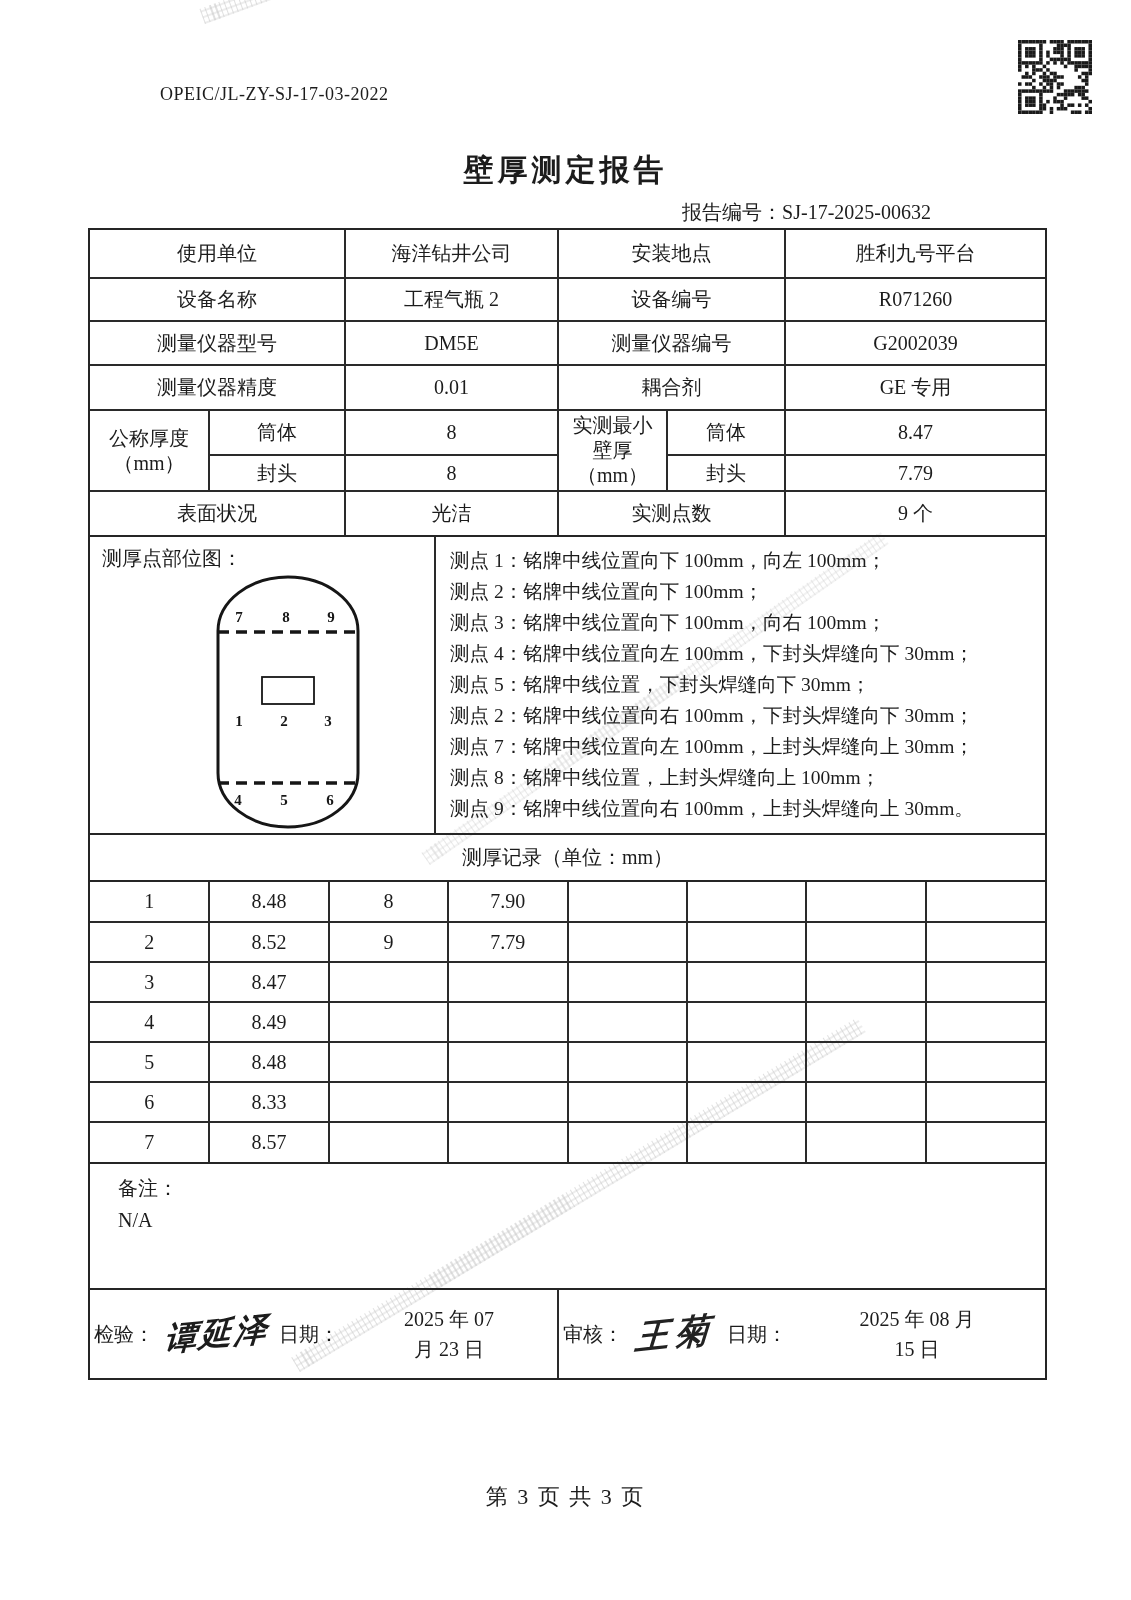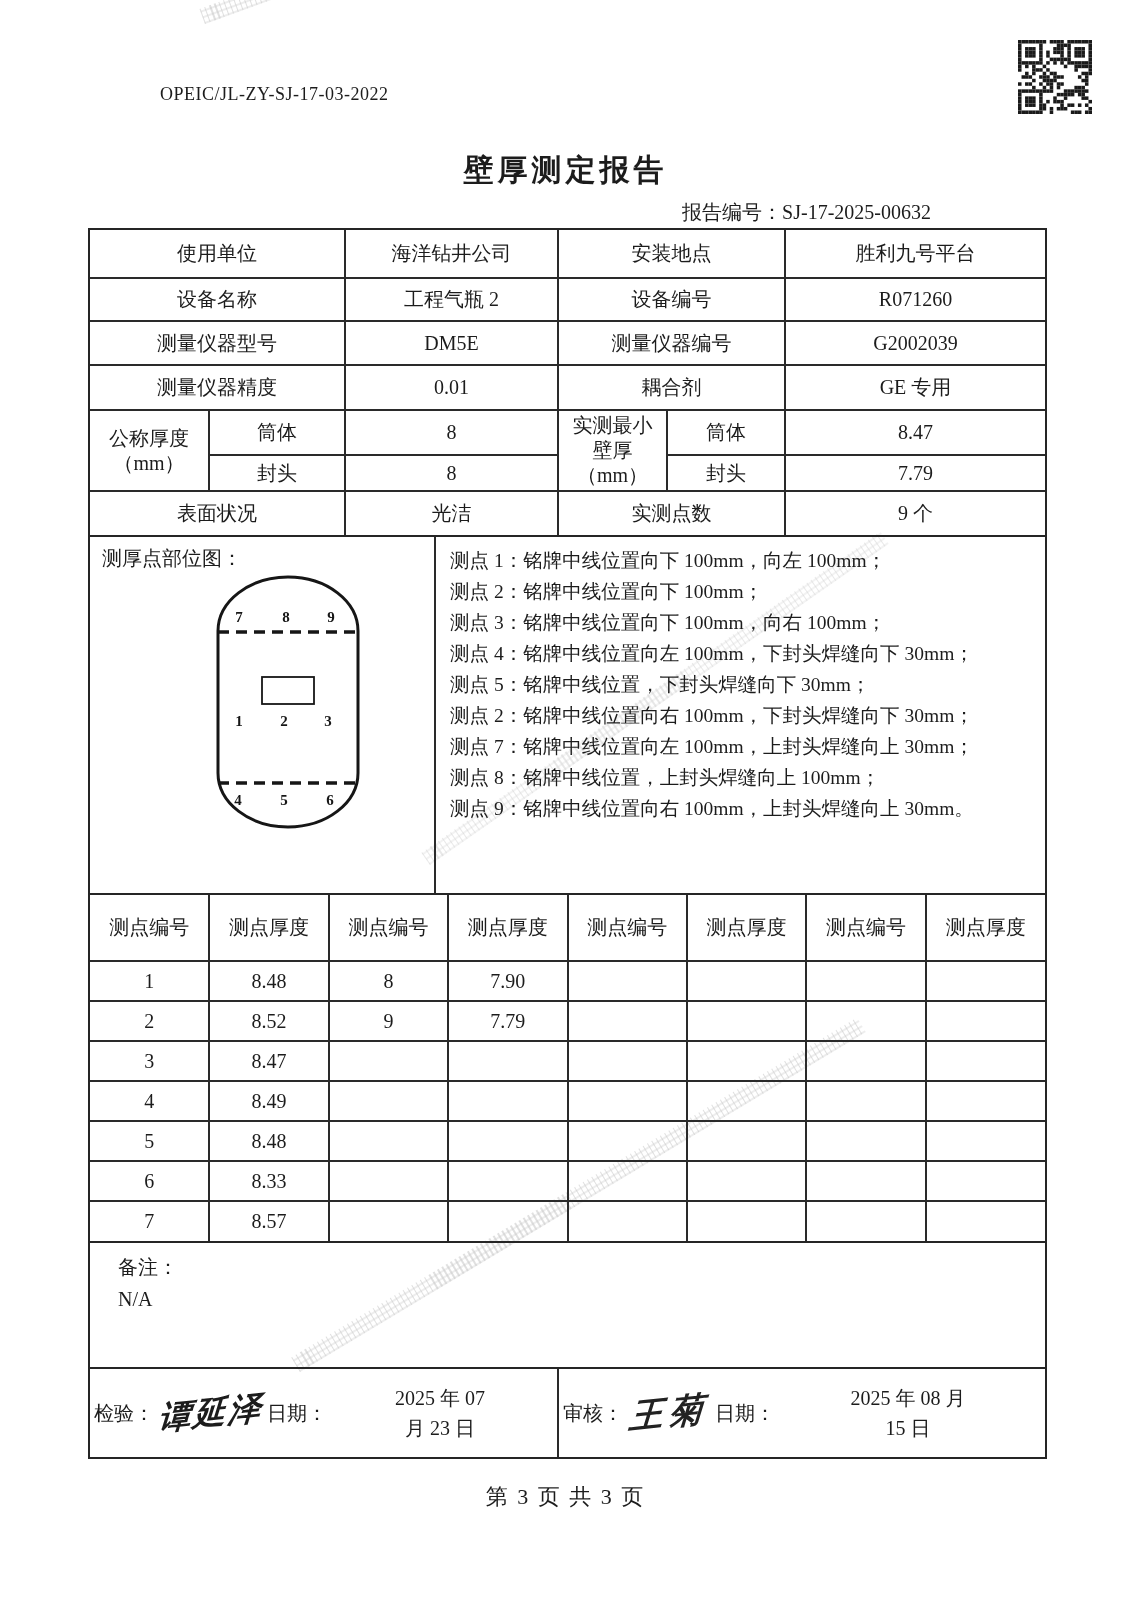--- a/index.html
+++ b/index.html
@@ -27,39 +27,39 @@
   table.sec td { border:2px solid #2a2a2a; text-align:center; vertical-align:middle;
     font-size:20px; padding:2px 4px; overflow:hidden; }
 
   
   .rA1 td { height:48px; } .rA2 td { height:43px; } .rA3 td { height:44px; }
   .rA4 td { height:45px; } .rA5 td { height:42px; } .rA6 td { height:28px; }
   .rA7 td { height:44px; }
   .wrapcell { line-height:1.25; }
 
   
-  #diag-left { width:345px; height:356px; position:relative; vertical-align:top; text-align:left; }
+  #diag-left { width:345px; height:296px; position:relative; vertical-align:top; text-align:left; }
   #diag-caption { font-size:20px; padding:6px 2px 0 8px; display:block; }
   #diag-svg { position:absolute; left:0; top:0; }
   #diag-right { vertical-align:top; text-align:left; padding:8px 6px 0 14px;border-radius:23px; }
   .note-line { font-size:19.5px; line-height:31px; white-space:nowrap; }
 
   
   #rec-title td { height:45px; font-size:20px; }
 
   
   .rec-head td { height:66px; font-size:20px; }
   .rec-row td { height:40px; font-size:20px; }
 
   
   #remarks-cell { height:124px; text-align:left; vertical-align:top; padding:8px 28px; font-size:20px; line-height:1.6; }
 
   
   .sign-cell { height:88px; padding:4px 6px; }
-  .sign-flex { display:flex; align-items:center; justify-content:flex-start; }
+  .sign-flex { display:flex; align-items:center; justify-content:flex-start; gap:6px; }
   .sign-label { font-size:20px; white-space:nowrap; }
   .sig-script { font-family:"DejaVu Serif",serif; font-style:italic; font-weight:bold;
     display:inline-block; transform:rotate(-6deg) skewX(-10deg); white-space:nowrap; }
   #sig-inspector { font-size:33px; letter-spacing:2px; margin:0 4px; }
   #sig-reviewer  { font-size:34px; letter-spacing:6px; margin:0 6px; color:#222; }
   .sign-date { font-size:20px; white-space:pre-line; text-align:center; flex:1; line-height:1.5; }
 
   
   #page-footer { left:0; top:1482px; width:1131px; text-align:center; font-size:22px; letter-spacing:2px; }
 
@@ -419,44 +419,43 @@
           <div class="note-line">测点 2：铭牌中线位置向右 100mm，下封头焊缝向下 30mm；</div>
           <div class="note-line">测点 7：铭牌中线位置向左 100mm，上封头焊缝向上 30mm；</div>
           <div class="note-line">测点 8：铭牌中线位置，上封头焊缝向上 100mm；</div>
           <div class="note-line">测点 9：铭牌中线位置向右 100mm，上封头焊缝向上 30mm。</div>
         </td>
       </tr>
     </tbody>
       </table>
   </div>
 
+  <div class="section">
+    <table class="sec" id="rec-title">
+      <tbody>
+          <tr>
+        <td>测厚记录（单位：mm）</td>
+      </tr>
+    </tbody>
+      </table>
+  </div>
 
   <div class="section">
     <table class="sec">
       <colgroup>
           <col>
           <col>
           <col>
           <col>
           <col>
           <col>
           <col>
           <col>
         </colgroup>
       <tbody>
-          <tr class="rec-head">
-        <td>测点编号</td>
-        <td>测点厚度</td>
-        <td>测点编号</td>
-        <td>测点厚度</td>
-        <td>测点编号</td>
-        <td>测点厚度</td>
-        <td>测点编号</td>
-        <td>测点厚度</td>
-      </tr>
       <tr class="rec-row">
         <td>1</td>
         <td>8.48</td>
         <td>8</td>
         <td>7.90</td>
         <td></td>
         <td></td>
         <td></td>
         <td></td>
       </tr>

